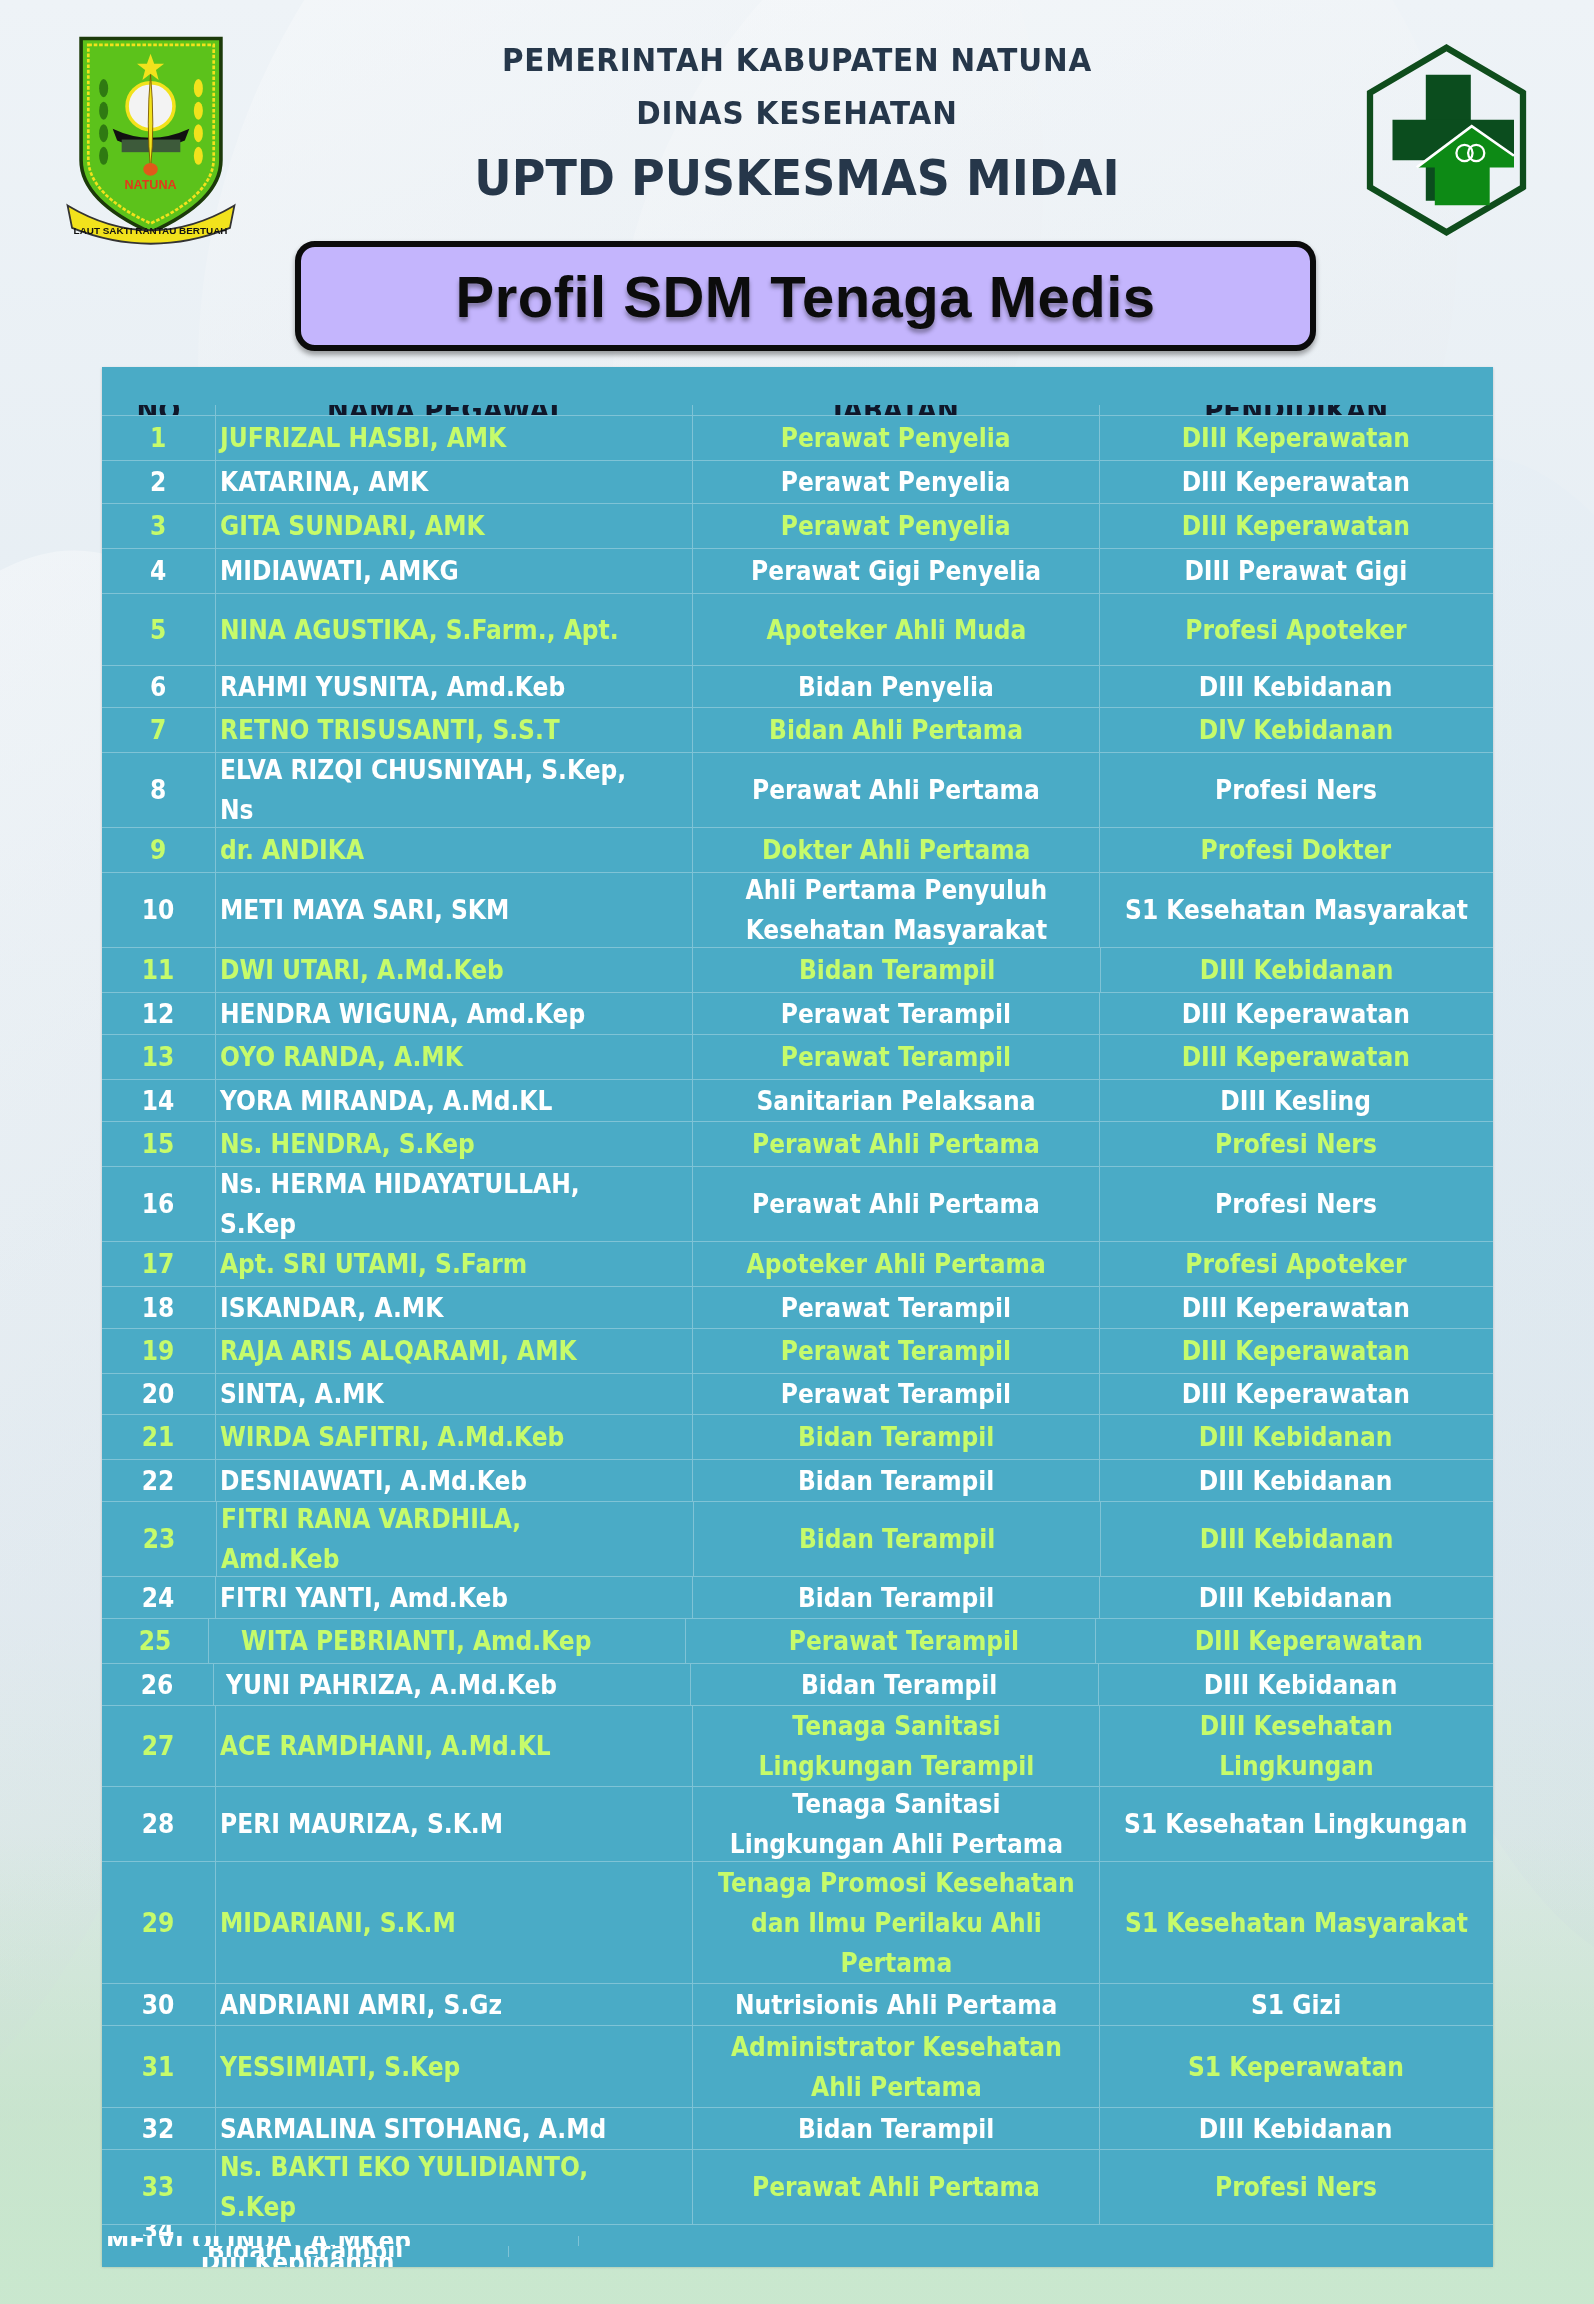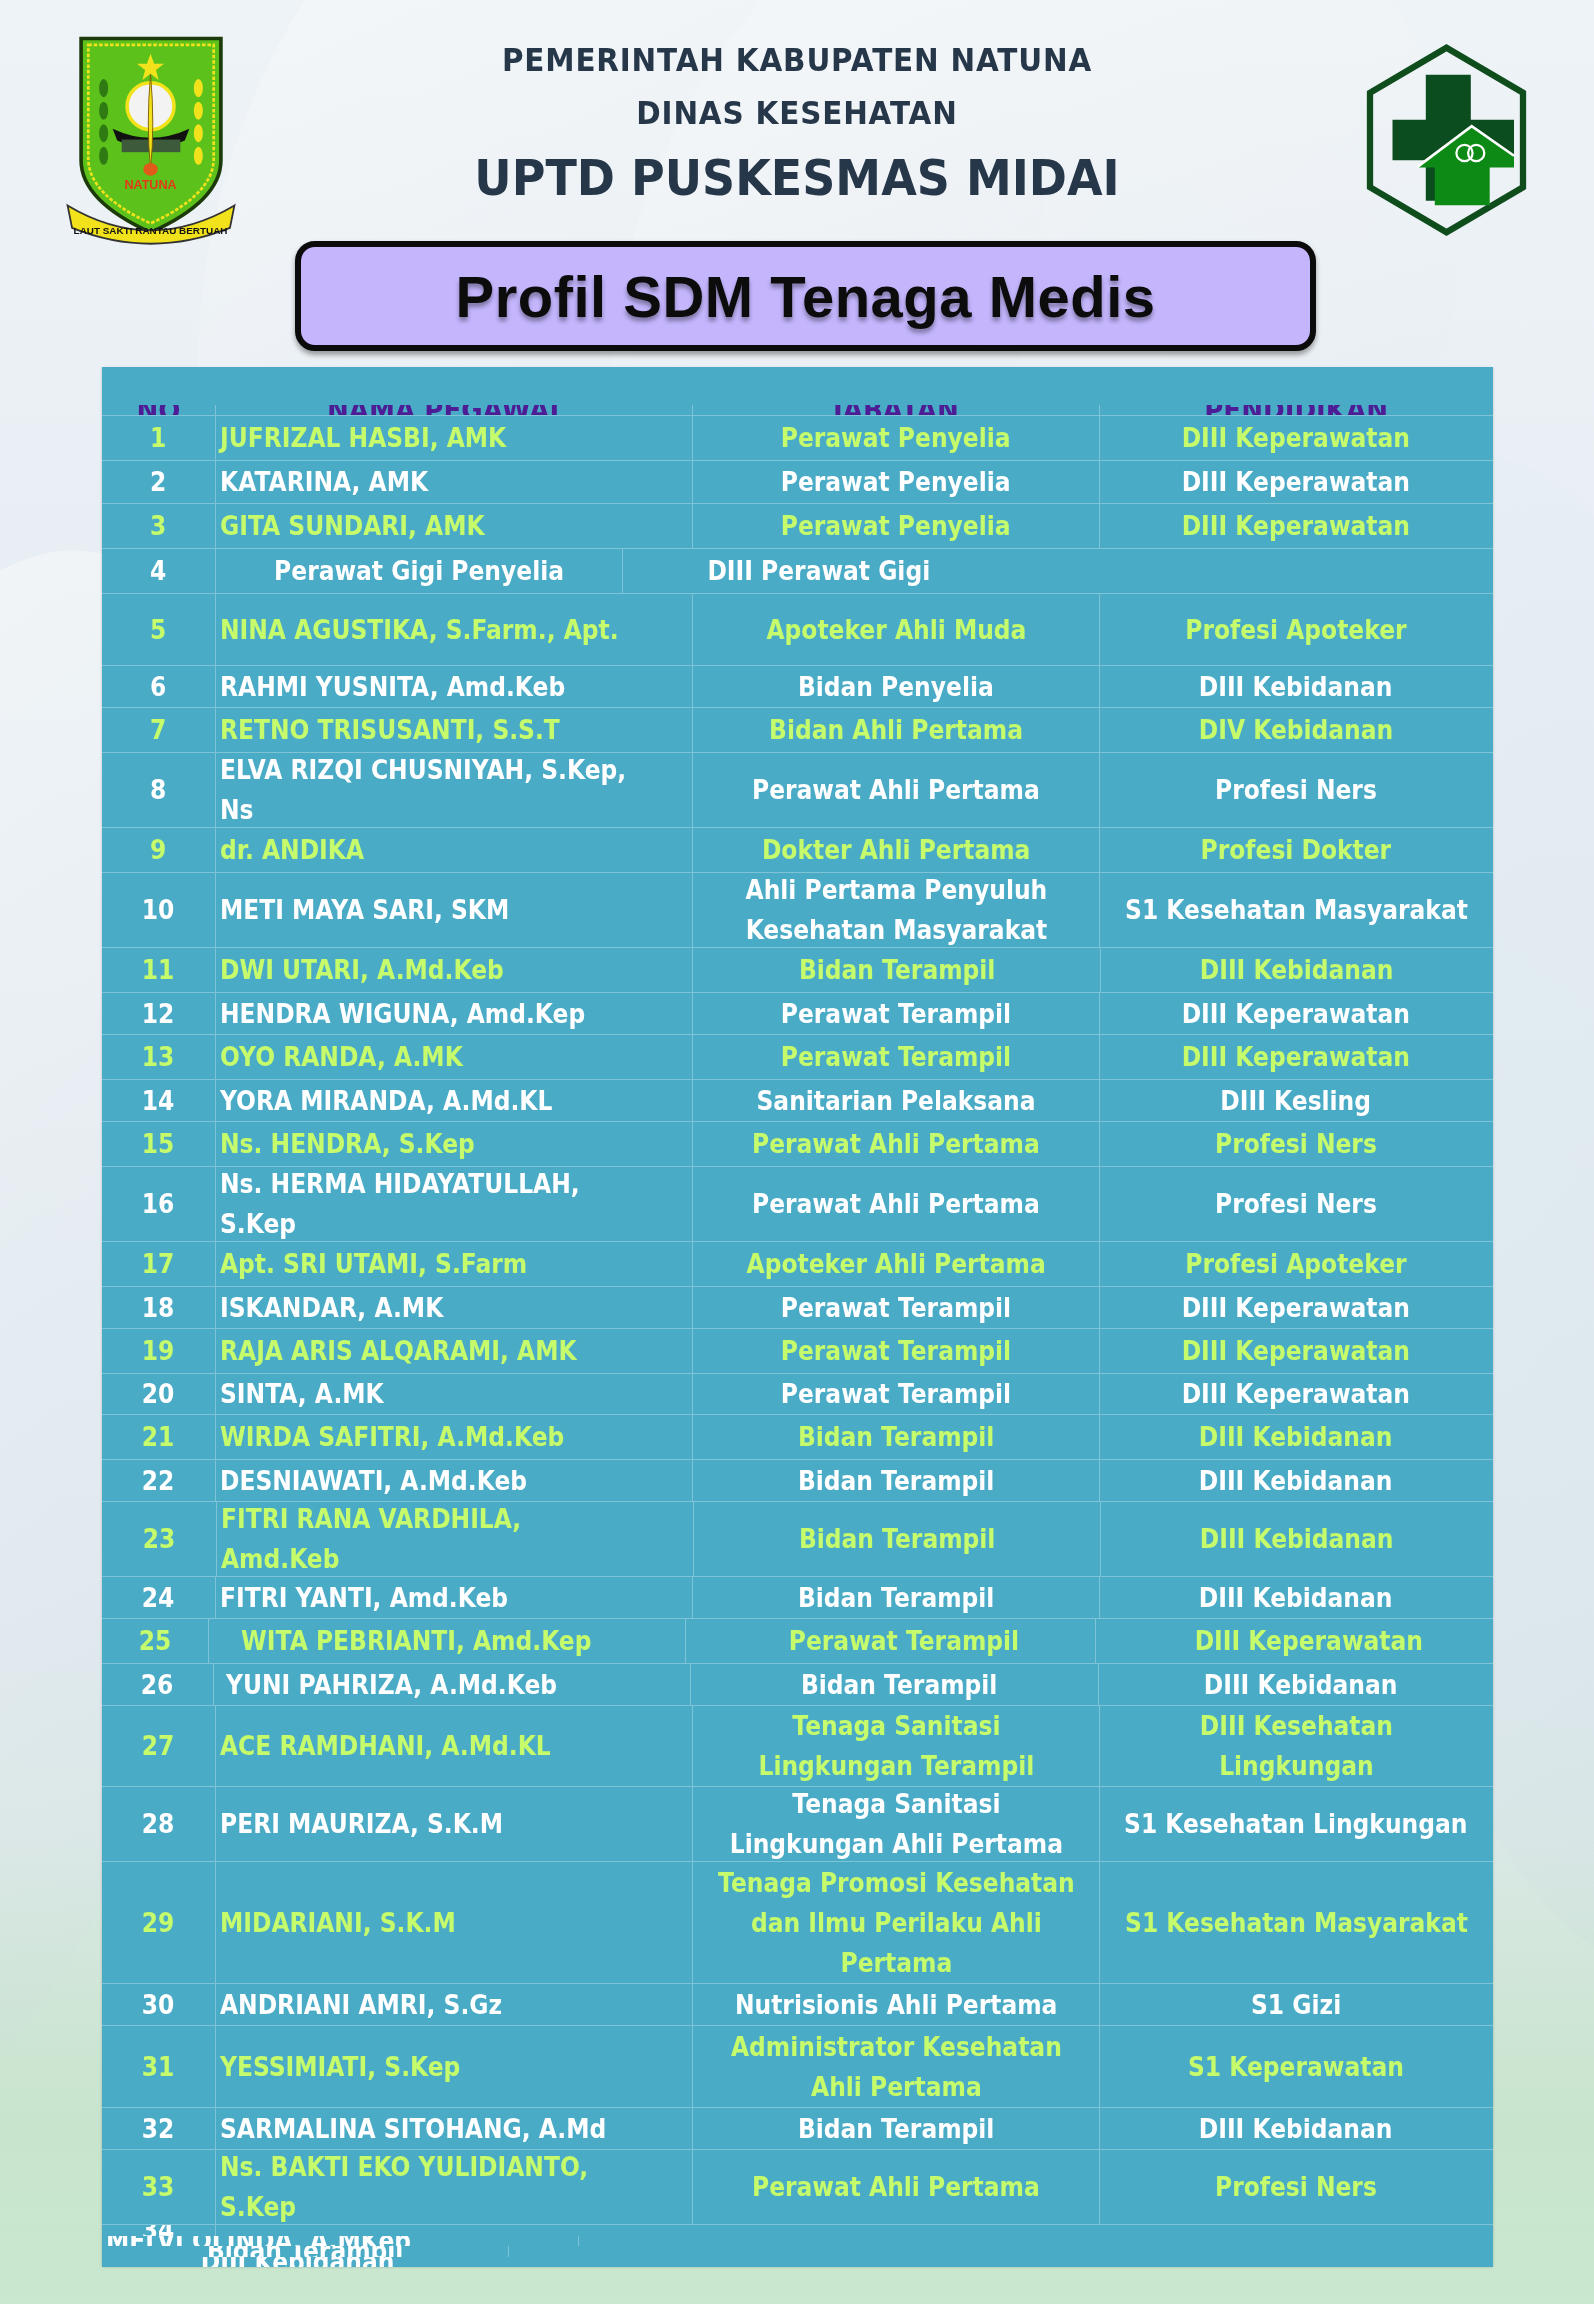--- a/index.html
+++ b/index.html
@@ -63,21 +63,21 @@
     border-right: 0.9px solid #7fc3d6;
     overflow: hidden;
   }
   .cell:last-child { border-right: none; }
   .c-no { width: 114px; justify-content: center; text-align: center; }
   .c-name { width: 477px; padding-left: 3.6px; text-align: left; }
   .c-job { width: 407px; justify-content: center; text-align: center; padding: 0 3.6px; }
   .c-edu { width: 392px; justify-content: center; text-align: center; padding: 0 3.6px; }
   .cell span { display: block; transform: scaleX(0.9); transform-origin: center; }
   .c-name span { transform-origin: left center; }
-  .row.hdr .cell { color: #4c1d95; font-size: 29px; margin-top: 38px; }
+  .row.hdr .cell { color: #0f172a; font-size: 29px; margin-top: 38px; }
   .row.hl .cell { color: #c6fb6b; }
 </style>
 </head>
 <body>
 
 <div class="bg-wave w1"></div>
 <div class="bg-wave w2"></div>
 <div class="bg-wave w3"></div>
 <div class="bg-wave w4"></div>
 <div class="bottom-fade"></div>
@@ -181,20 +181,23 @@
           <span>Perawat Penyelia</span>
         </div>
         <div class="cell c-edu">
           <span>DIII Keperawatan</span>
         </div>
       </div>
       <div class="row" style="height: 45px;">
         <div class="cell c-no">
           <span>4</span>
         </div>
+        <div class="cell c-name">
+          <span>MIDIAWATI, AMKG</span>
+        </div>
         <div class="cell c-job">
           <span>Perawat Gigi Penyelia</span>
         </div>
         <div class="cell c-edu">
           <span>DIII Perawat Gigi</span>
         </div>
       </div>
       <div class="row hl" style="height: 72px;">
         <div class="cell c-no">
           <span>5</span>

